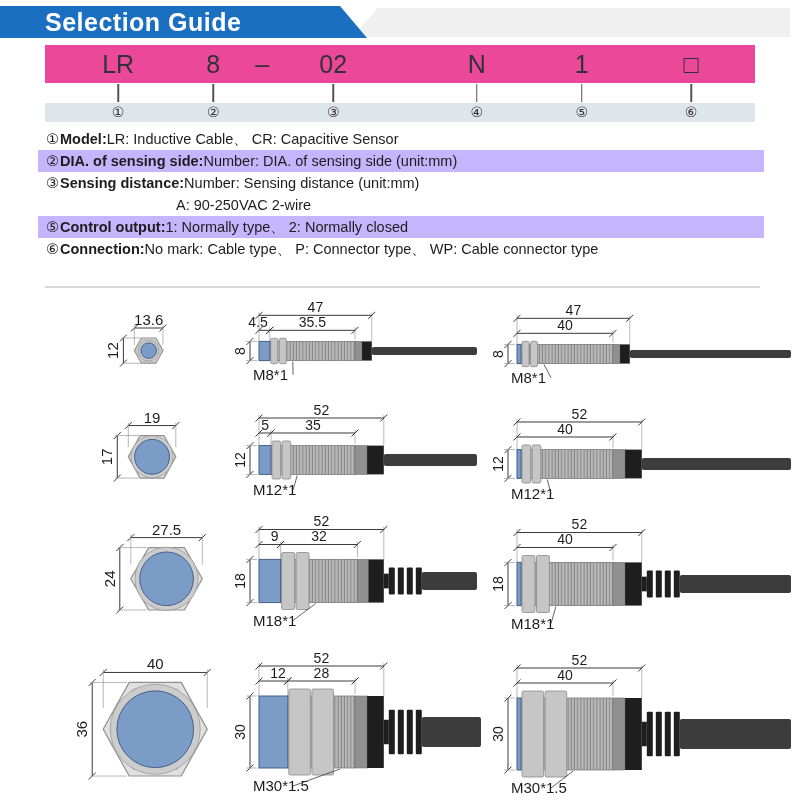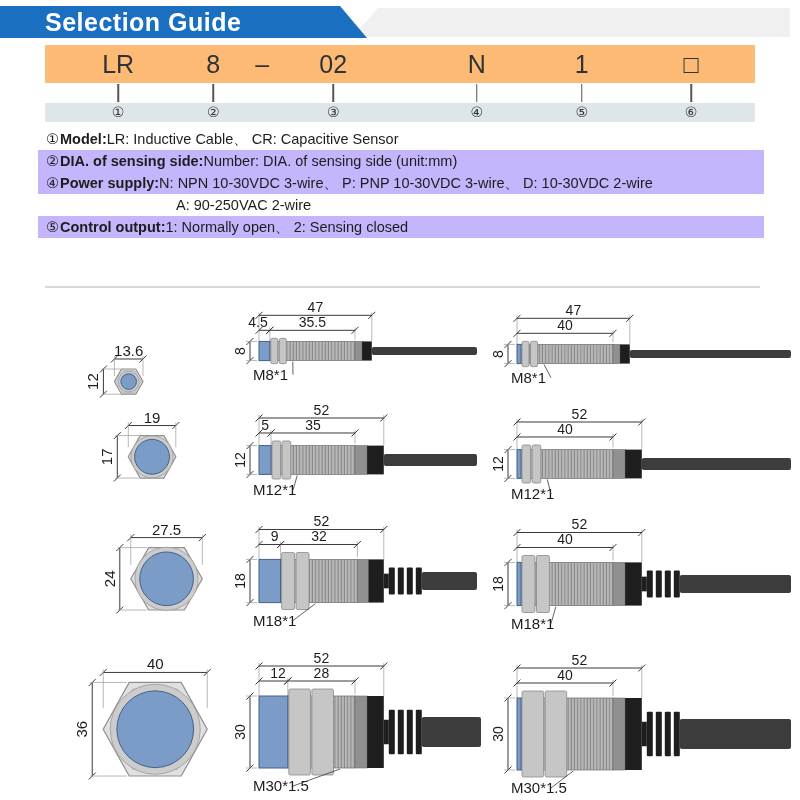--- a/index.html
+++ b/index.html
@@ -37,21 +37,21 @@
   svg text{font-family:"Liberation Sans",sans-serif;}
 </style>
 </head>
 <body>
 <div id="stage">
 
   <div id="hdr-strip" style="background: rgb(240, 240, 240);"></div>
   <div id="hdr-banner" style="background: rgb(27, 111, 193);"></div>
   <div id="page-title">Selection Guide</div>
 
-  <div id="model-bar" style="background: #fdba74;">
+  <div id="model-bar" style="background: #ec4899;">
       <span class="seg" style="left: 10.3%;">LR</span>
       <span class="seg" style="left: 23.7%;">8</span>
       <span class="seg" style="left: 30.6%;">–</span>
       <span class="seg" style="left: 40.6%;">02</span>
       <span class="seg" style="left: 60.8%;">N</span>
       <span class="seg" style="left: 75.6%;">1</span>
       <span class="seg" style="left: 91%;">□</span>
     </div>
   <div id="ticks">
       <div class="tick" style="left: 10.3%;"></div>
@@ -66,28 +66,29 @@
       <span class="cnum" style="left: 23.7%;">②</span>
       <span class="cnum" style="left: 40.6%;">③</span>
       <span class="cnum" style="left: 60.8%;">④</span>
       <span class="cnum" style="left: 75.6%;">⑤</span>
       <span class="cnum" style="left: 91%;">⑥</span>
     </div>
 
   <div id="legend">
       <div class="lrow"><span class="lnum">①</span><b class="llabel">Model:</b><span>LR: Inductive Cable、 CR: Capacitive Sensor</span></div>
       <div class="lrow shaded"><span class="lnum">②</span><b class="llabel">DIA. of sensing side:</b><span>Number: DIA. of sensing side (unit:mm)</span></div>
-      <div class="lrow shaded"><span class="lnum">④</span><b class="llabel">Power supply:</b><span>N: NPN 10-30VDC 3-wire、 P: PNP 10-30VDC 3-wire、 D: 10-30VDC 2-wire</span></div>
+      <div class="lrow"><span class="lnum">③</span><b class="llabel">Sensing distance:</b><span>Number: Sensing distance (unit:mm)</span></div>
       <div class="lrow" style="padding-left: 138px;"><span>A: 90-250VAC 2-wire</span></div>
-      <div class="lrow shaded"><span class="lnum">⑤</span><b class="llabel">Control output:</b><span>1: Normally open、 2: Sensing closed</span></div>
+      <div class="lrow shaded"><span class="lnum">⑤</span><b class="llabel">Control output:</b><span>1: Normally type、 2: Normally closed</span></div>
+      <div class="lrow"><span class="lnum">⑥</span><b class="llabel">Connection:</b><span>No mark: Cable type、 P: Connector type、 WP: Cable connector type</span></div>
     </div>
   <div id="divider"></div>
 
   <div id="drawings">
-      <div class="dcell" style="left: 58px; top: 303px; margin-top: 31px;"><svg viewBox="0 0 124 85" width="124" height="85">
+      <div class="dcell" style="left: 78px; top: 303px;"><svg viewBox="0 0 124 85" width="124" height="85">
           <polygon points="56.4,47.6 63.5,35.0 77.8,35.0 85.0,47.6 77.8,60.2 63.5,60.2" fill="#e0e0e0" stroke="#8f8f8f" stroke-width="1.2"></polygon>
           <polygon points="58.4,47.6 64.5,36.8 76.8,36.8 83.0,47.6 76.8,58.4 64.5,58.4" fill="#d6d6d6" stroke="#b2b2b2" stroke-width="0.8"></polygon>
           <circle cx="70.67999999999999" cy="47.6" r="10.324000000000002" fill="#cccccc" stroke="#9b9b9b" stroke-width="0.8"></circle>
           <circle cx="70.67999999999999" cy="47.6" r="7.812000000000001" fill="#7b9cc7" stroke="#44618a" stroke-width="1"></circle>
           <g>
             <line x1="56.39999999999999" y1="25" x2="84.96" y2="25" stroke="#3a3a3a" stroke-width="1"></line>
             <line x1="52.89999999999999" y1="28.5" x2="59.89999999999999" y2="21.5" stroke="#3a3a3a" stroke-width="1"></line>
             <line x1="81.46" y1="28.5" x2="88.46" y2="21.5" stroke="#3a3a3a" stroke-width="1"></line>
             <text x="70.67999999999999" y="22" text-anchor="middle" font-size="15" fill="#1c1c1c">13.6</text>
             <line x1="45.39999999999999" y1="35" x2="45.39999999999999" y2="60.2" stroke="#3a3a3a" stroke-width="1"></line>

